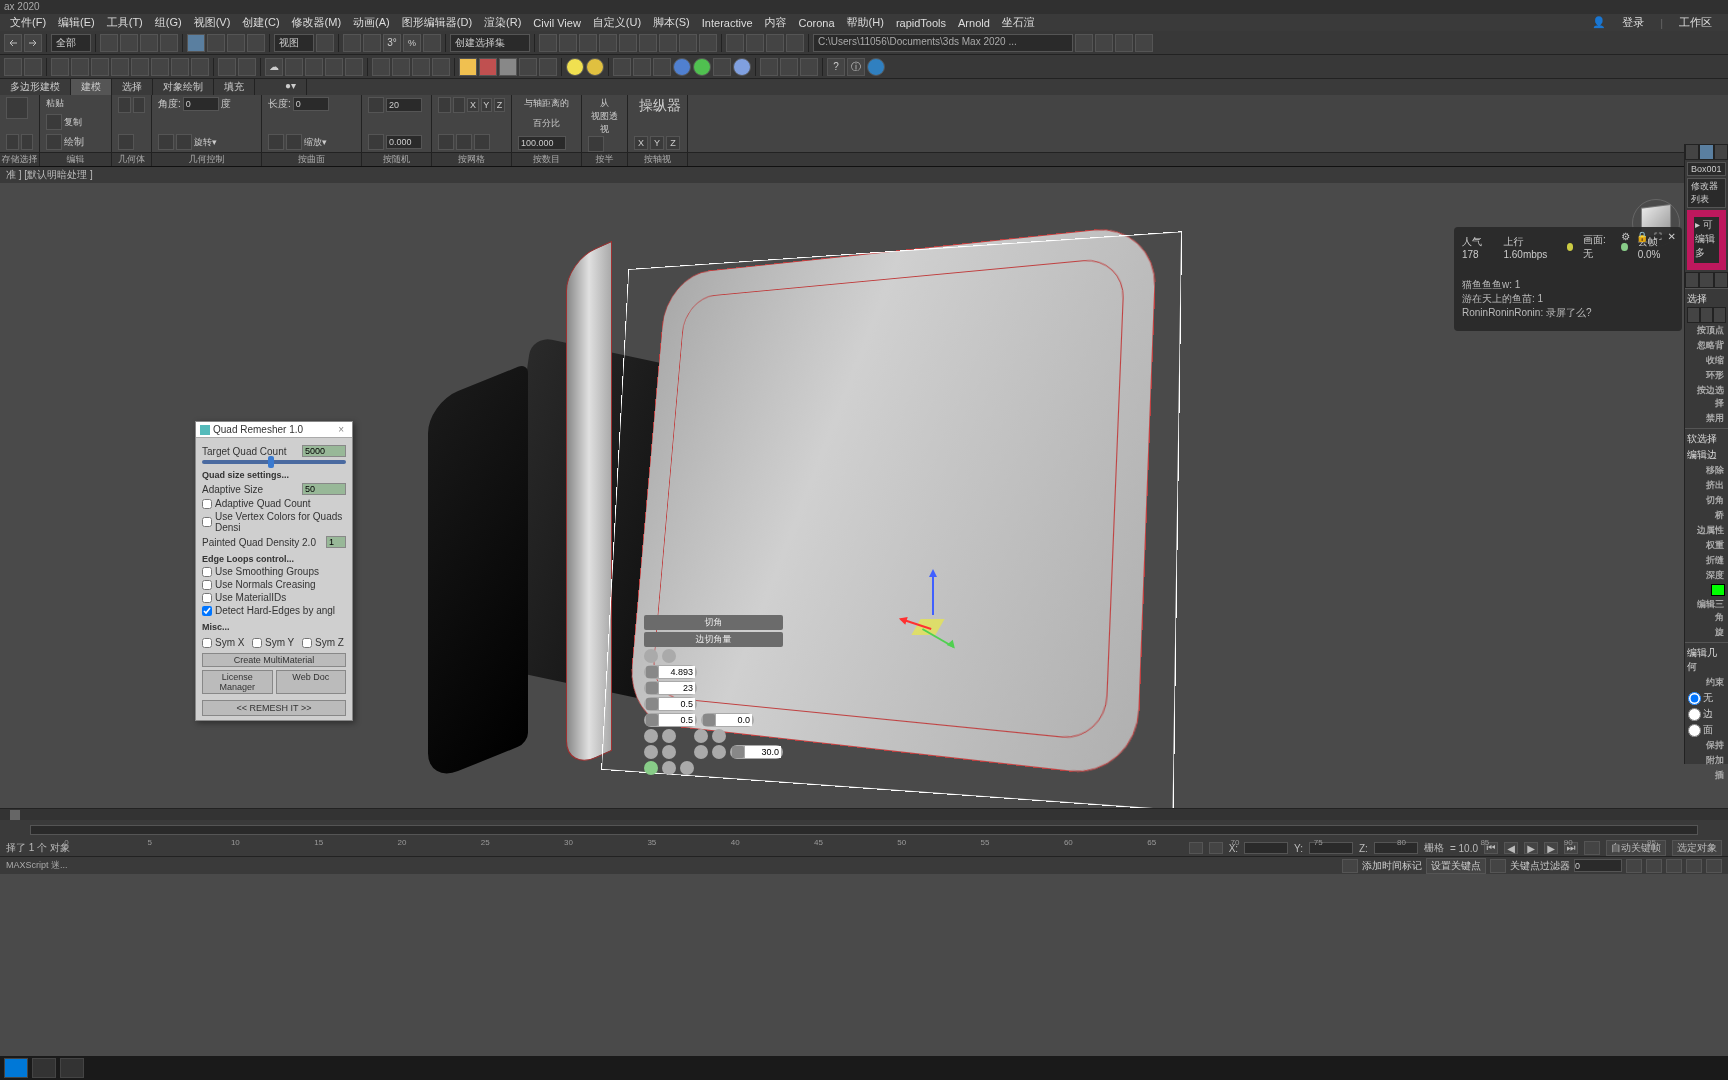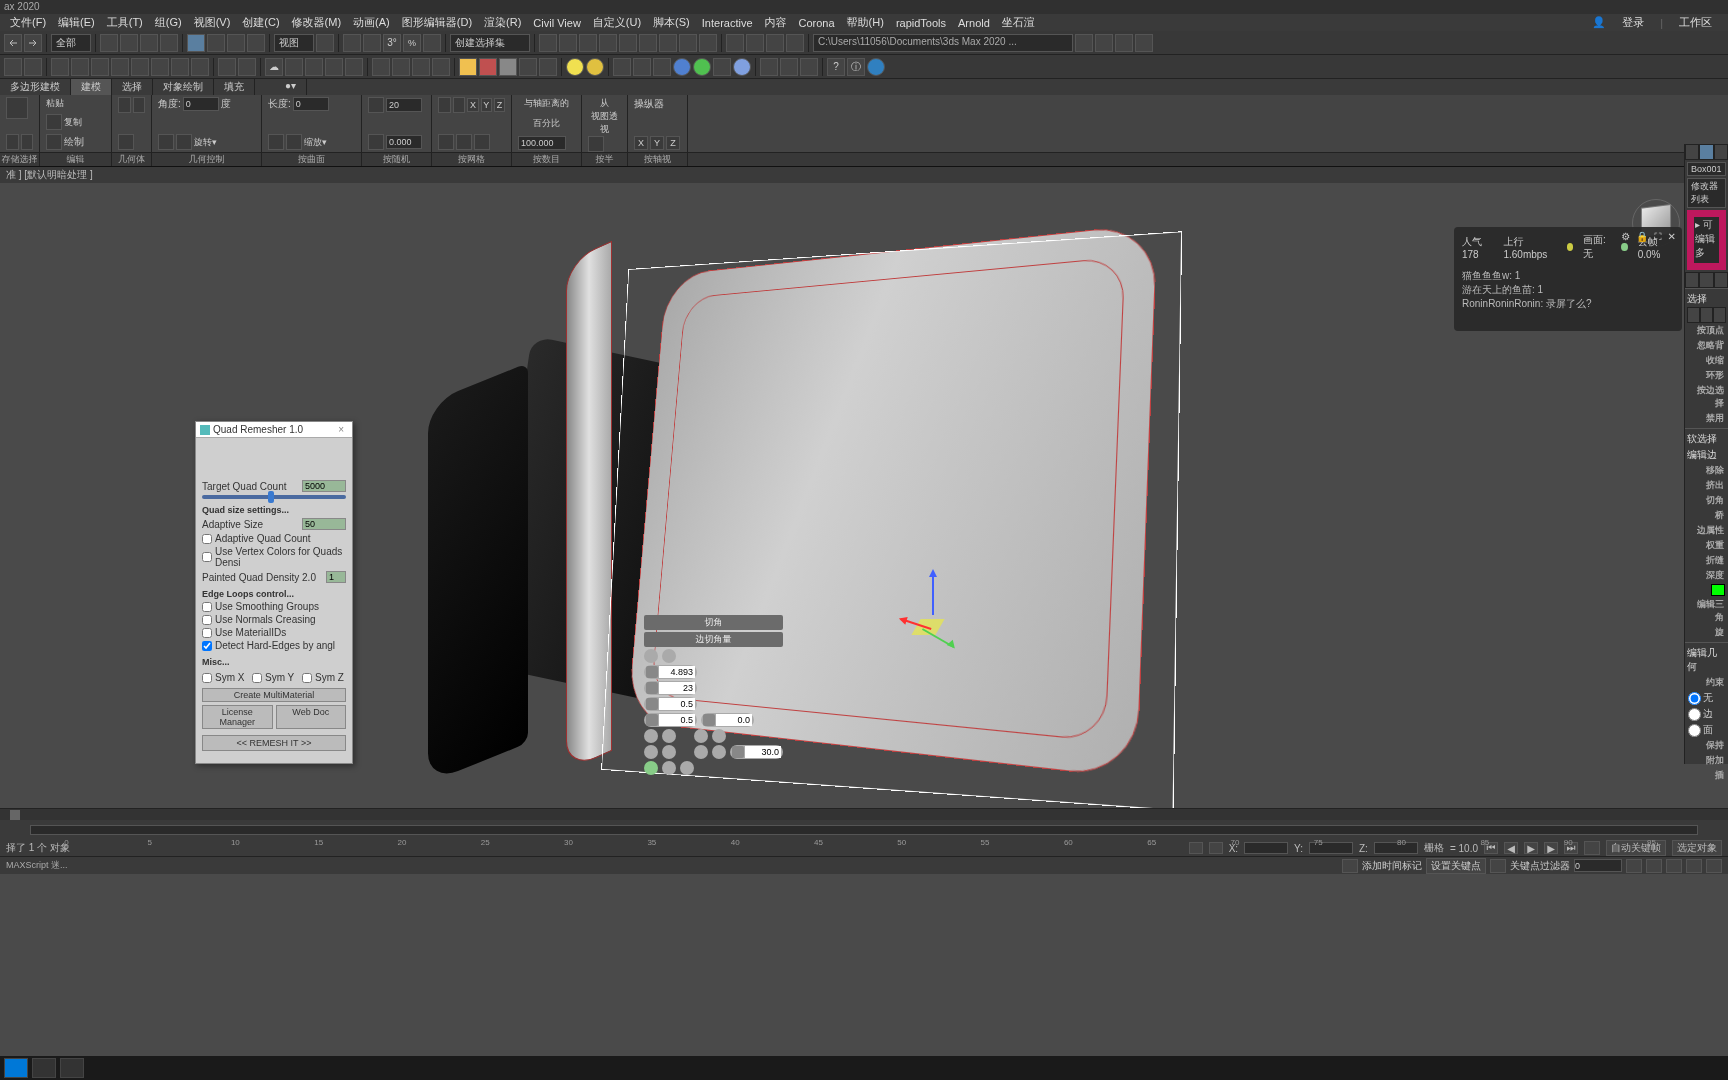--- a/index.html
+++ b/index.html
@@ -77,21 +77,21 @@
 .caddy-field { display: flex; background: #aaa; border-radius: 7px; height: 14px; align-items: center; padding: 0 2px; }
 .caddy-field .ic { width: 12px; height: 12px; background: #888; border-radius: 2px; margin-right: 1px; }
 .caddy-field input { border: none; background: #fff; width: 36px; height: 12px; font-size: 9px; text-align: right; padding-right: 2px; }
 .caddy-btn { width: 14px; height: 14px; background: #aaa; border-radius: 7px; }
 
 
 .dialog { position: absolute; left: 195px; top: 238px; width: 158px; background: #cfcfcf; border: 1px solid #888; box-shadow: 2px 2px 6px rgba(0,0,0,0.4); color: #333; font-size: 9px; }
 .dialog-title { background: #fff; padding: 2px 4px; display: flex; align-items: center; border-bottom: 1px solid #aaa; }
 .dialog-title .tic { width: 10px; height: 10px; background: #5bb; margin-right: 3px; }
 .dialog-title .x { margin-left: auto; color: #888; cursor: pointer; padding: 0 4px; }
-.dialog-body { padding: 12px 6px; margin-top: 27px; }
+.dialog-body { padding: 4px 6px; }
 .dialog-row { display: flex; align-items: center; margin: 3px 0; }
 .dialog-row label { flex: 1; }
 .dialog-row input[type=text] { width: 44px; background: #98b898; border: 1px solid #888; font-size: 9px; padding: 0 2px; height: 12px; }
 .dialog .slider { position: relative; height: 4px; background: #4a6aa0; border-radius: 2px; margin: 3px 0 6px; }
 .dialog .slider .thumb { position: absolute; left: 46%; top: -4px; width: 6px; height: 12px; background: #3a7ad0; border-radius: 2px; }
 .dialog .section { font-weight: bold; margin: 6px 0 2px; font-size: 9px; }
 .dialog .chk { display: flex; align-items: center; gap: 3px; margin: 2px 0; font-size: 9px; }
 .dialog .chk input { width: 10px; height: 10px; }
 .dialog .btn { background: #bbb; border: 1px solid #888; padding: 1px 4px; font-size: 9px; cursor: pointer; text-align: center; }
 .dialog .btn-row { display: flex; gap: 3px; margin-top: 3px; }
@@ -106,21 +106,21 @@
 .cmd-name { background: #2a2a2a; padding: 1px 3px; font-size: 9px; color: #ccc; border: 1px solid #555; margin: 2px; }
 .cmd-list { background: #2a2a2a; margin: 2px; height: 60px; border: 7px solid #be185d; font-size: 9px; color: #ccc; padding: 1px; }
 .cmd-section { border-top: 1px solid #555; padding: 2px; }
 .cmd-section-title { color: #ddd; font-size: 10px; padding: 1px 0; }
 .cmd-item { color: #aaa; font-size: 9px; padding: 1px 2px; text-align: right; font-weight: bold; }
 .cmd-radio { display: flex; align-items: center; gap: 2px; font-size: 9px; padding: 1px; }
 .cmd-color { width: 14px; height: 12px; background: #00ff00; border: 1px solid #000; display: inline-block; }
 
 
 .stream { position: absolute; right: 46px; top: 44px; width: 228px; height: 104px; background: rgba(40,40,40,0.92); border-radius: 4px; padding: 6px 8px; font-size: 10px; color: #ccc; }
-.stream .row { display: flex; gap: 10px; align-items: center; margin-bottom: 8px; }
+.stream .row { display: flex; gap: 10px; align-items: center; margin-bottom: 17px; }
 .stream .dot { width: 8px; height: 8px; border-radius: 50%; display: inline-block; }
 .stream .dot.g { background: #8c8; }
 .stream .dot.y { background: #cc4; }
 .stream .chat { margin-top: 4px; font-size: 9px; color: #bbb; line-height: 14px; }
 
 
 .scrollbar { height: 12px; background: #333; border-top: 1px solid #222; position: relative; }
 .scrollbar .thumb { position: absolute; left: 10px; width: 10px; height: 10px; background: #666; top: 1px; }
 .timeline { height: 20px; background: #3a3a3a; display: flex; align-items: center; padding: 0 30px; position: relative; }
 .timeline .track { flex: 1; height: 10px; background: #2a2a2a; border: 1px solid #555; position: relative; }
@@ -383,21 +383,21 @@
       </div>
   </div>
   <div class="ribbon-group" style="width:46px">
     <div style="font-size:9px;text-align:center">从</div>
     <div style="font-size:9px;text-align:center">视图透视</div>
     <div class="ribbon-row">
         <div class="ribbon-btn"></div>
       </div>
   </div>
   <div class="ribbon-group" style="width:60px">
-    <div style="font-size:10px;text-align:left">操纵器</div>
+    <div style="font-size:14px;text-align:right">操纵器</div>
     <div class="ribbon-row">
       <div class="axis-btn">X</div>
       <div class="axis-btn">Y</div>
       <div class="axis-btn">Z</div>
     </div>
   </div>
 </div>
 
 <div class="group-labels">
   <span style="width:40px">存储选择</span>

